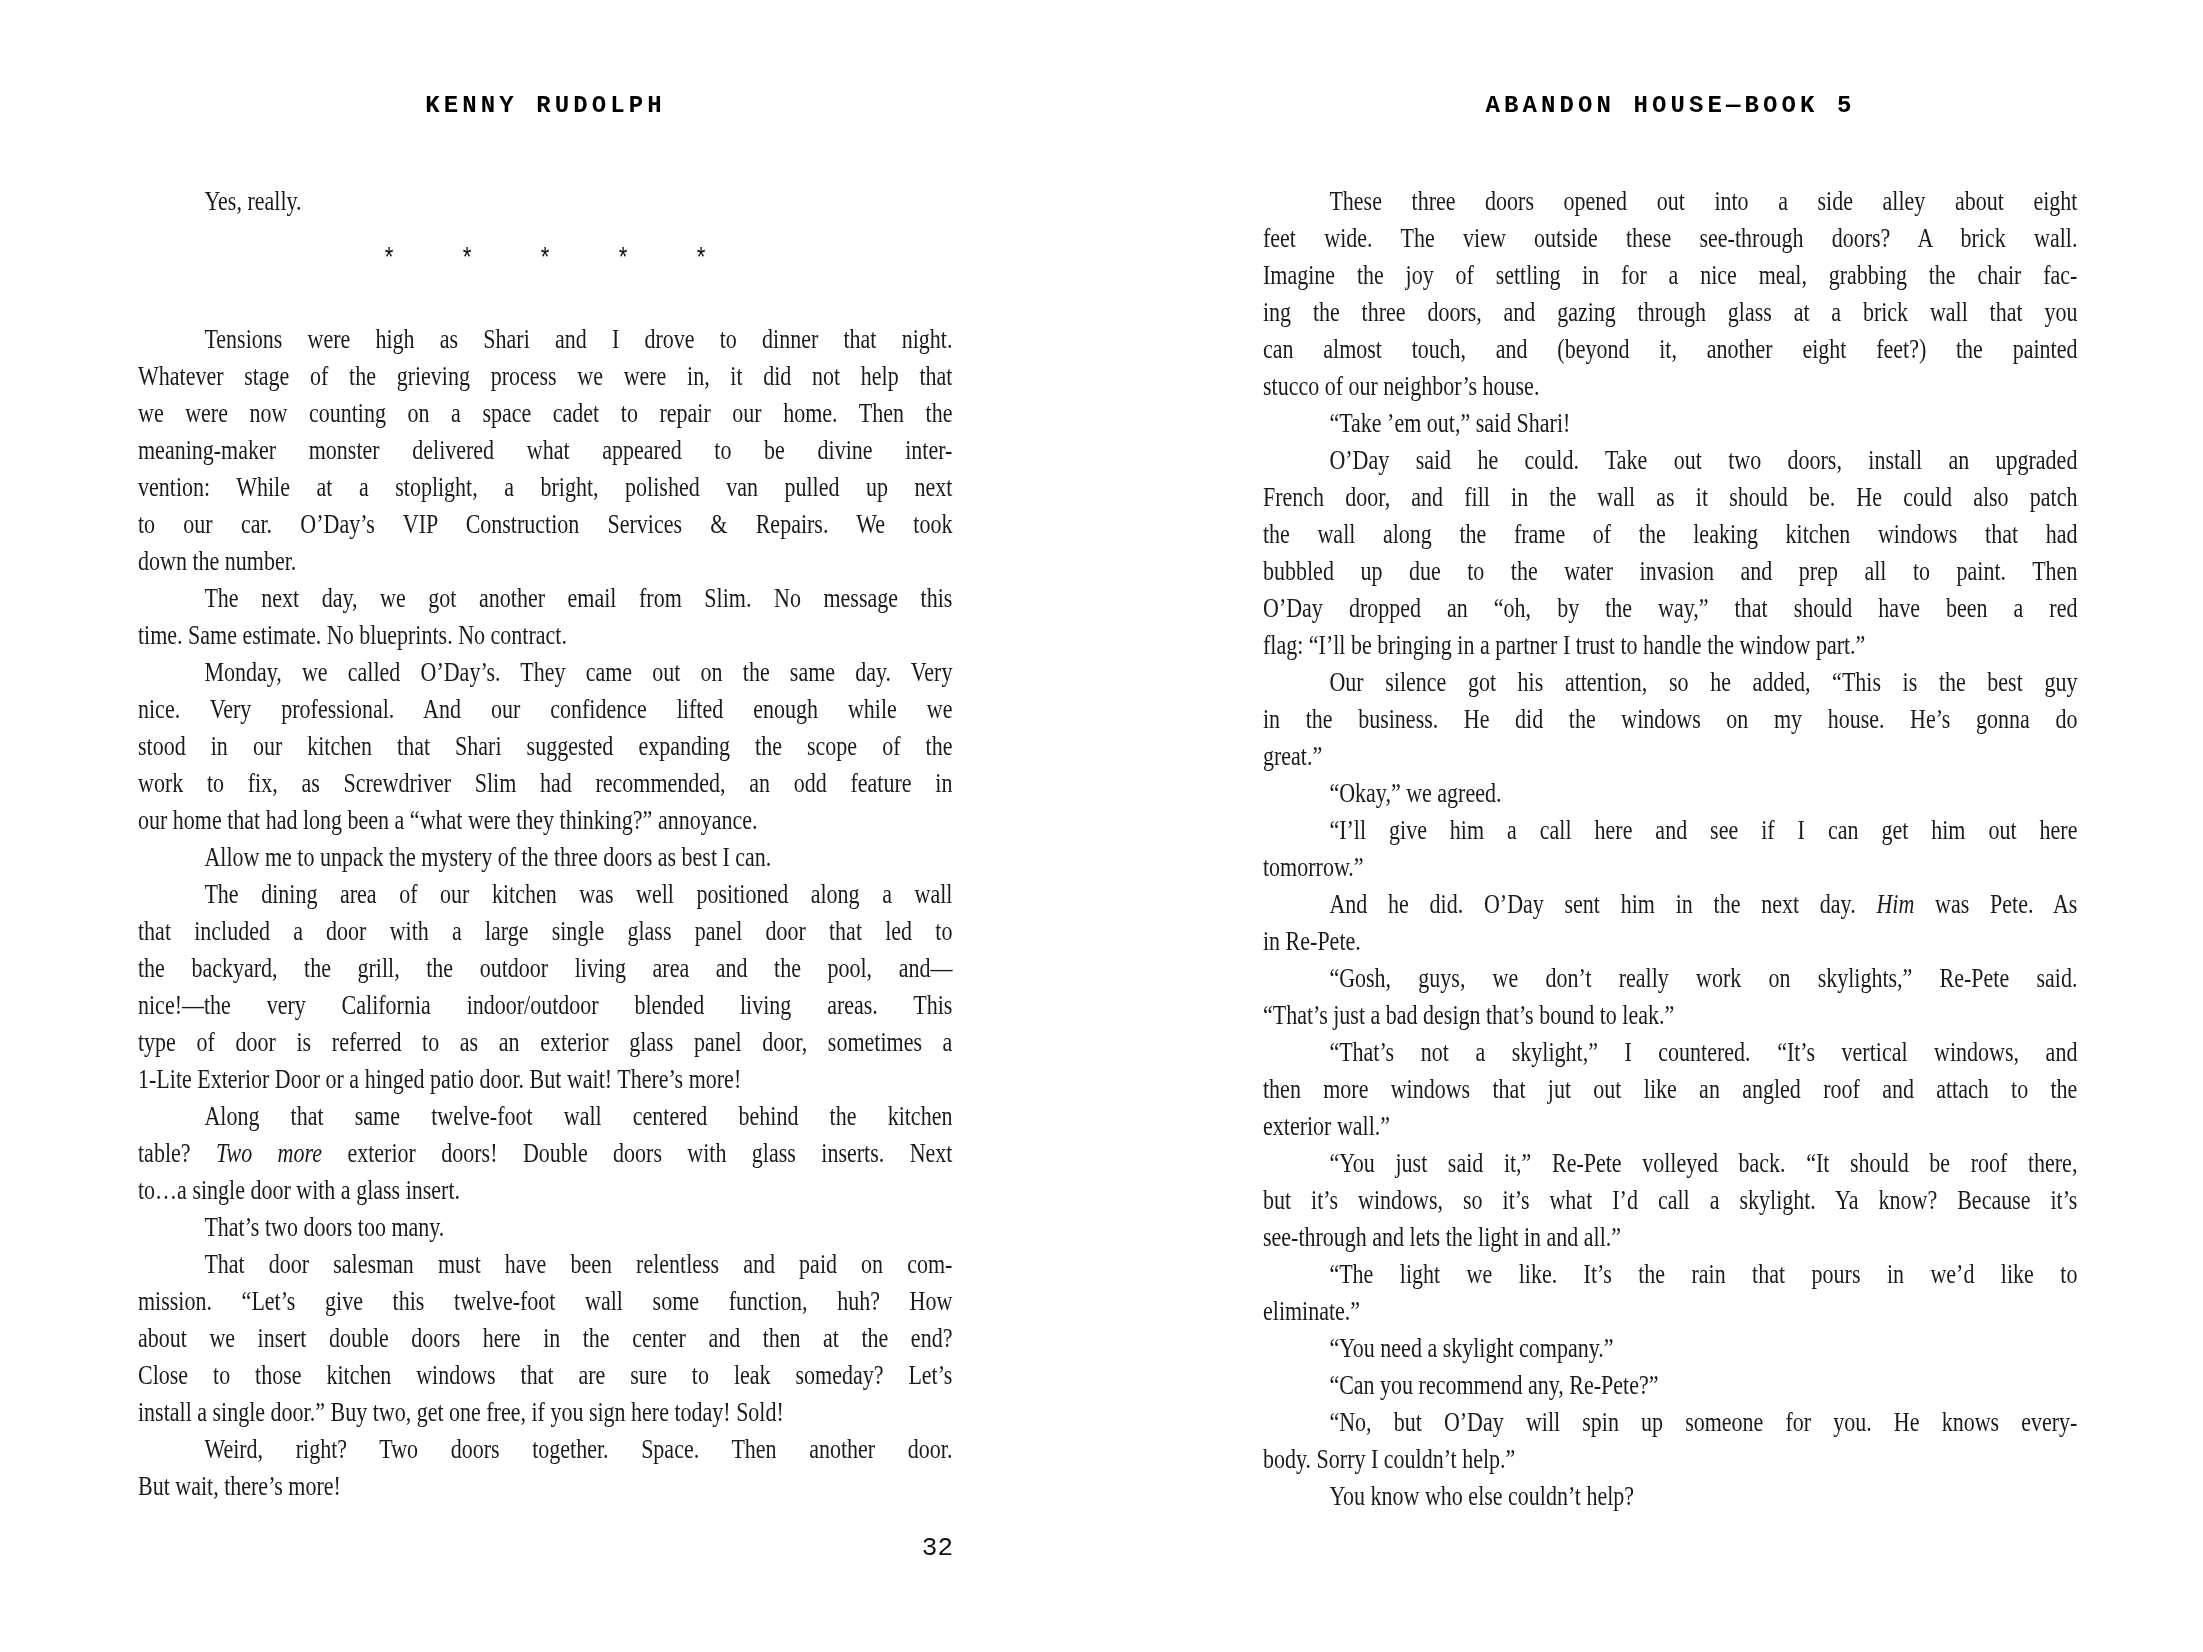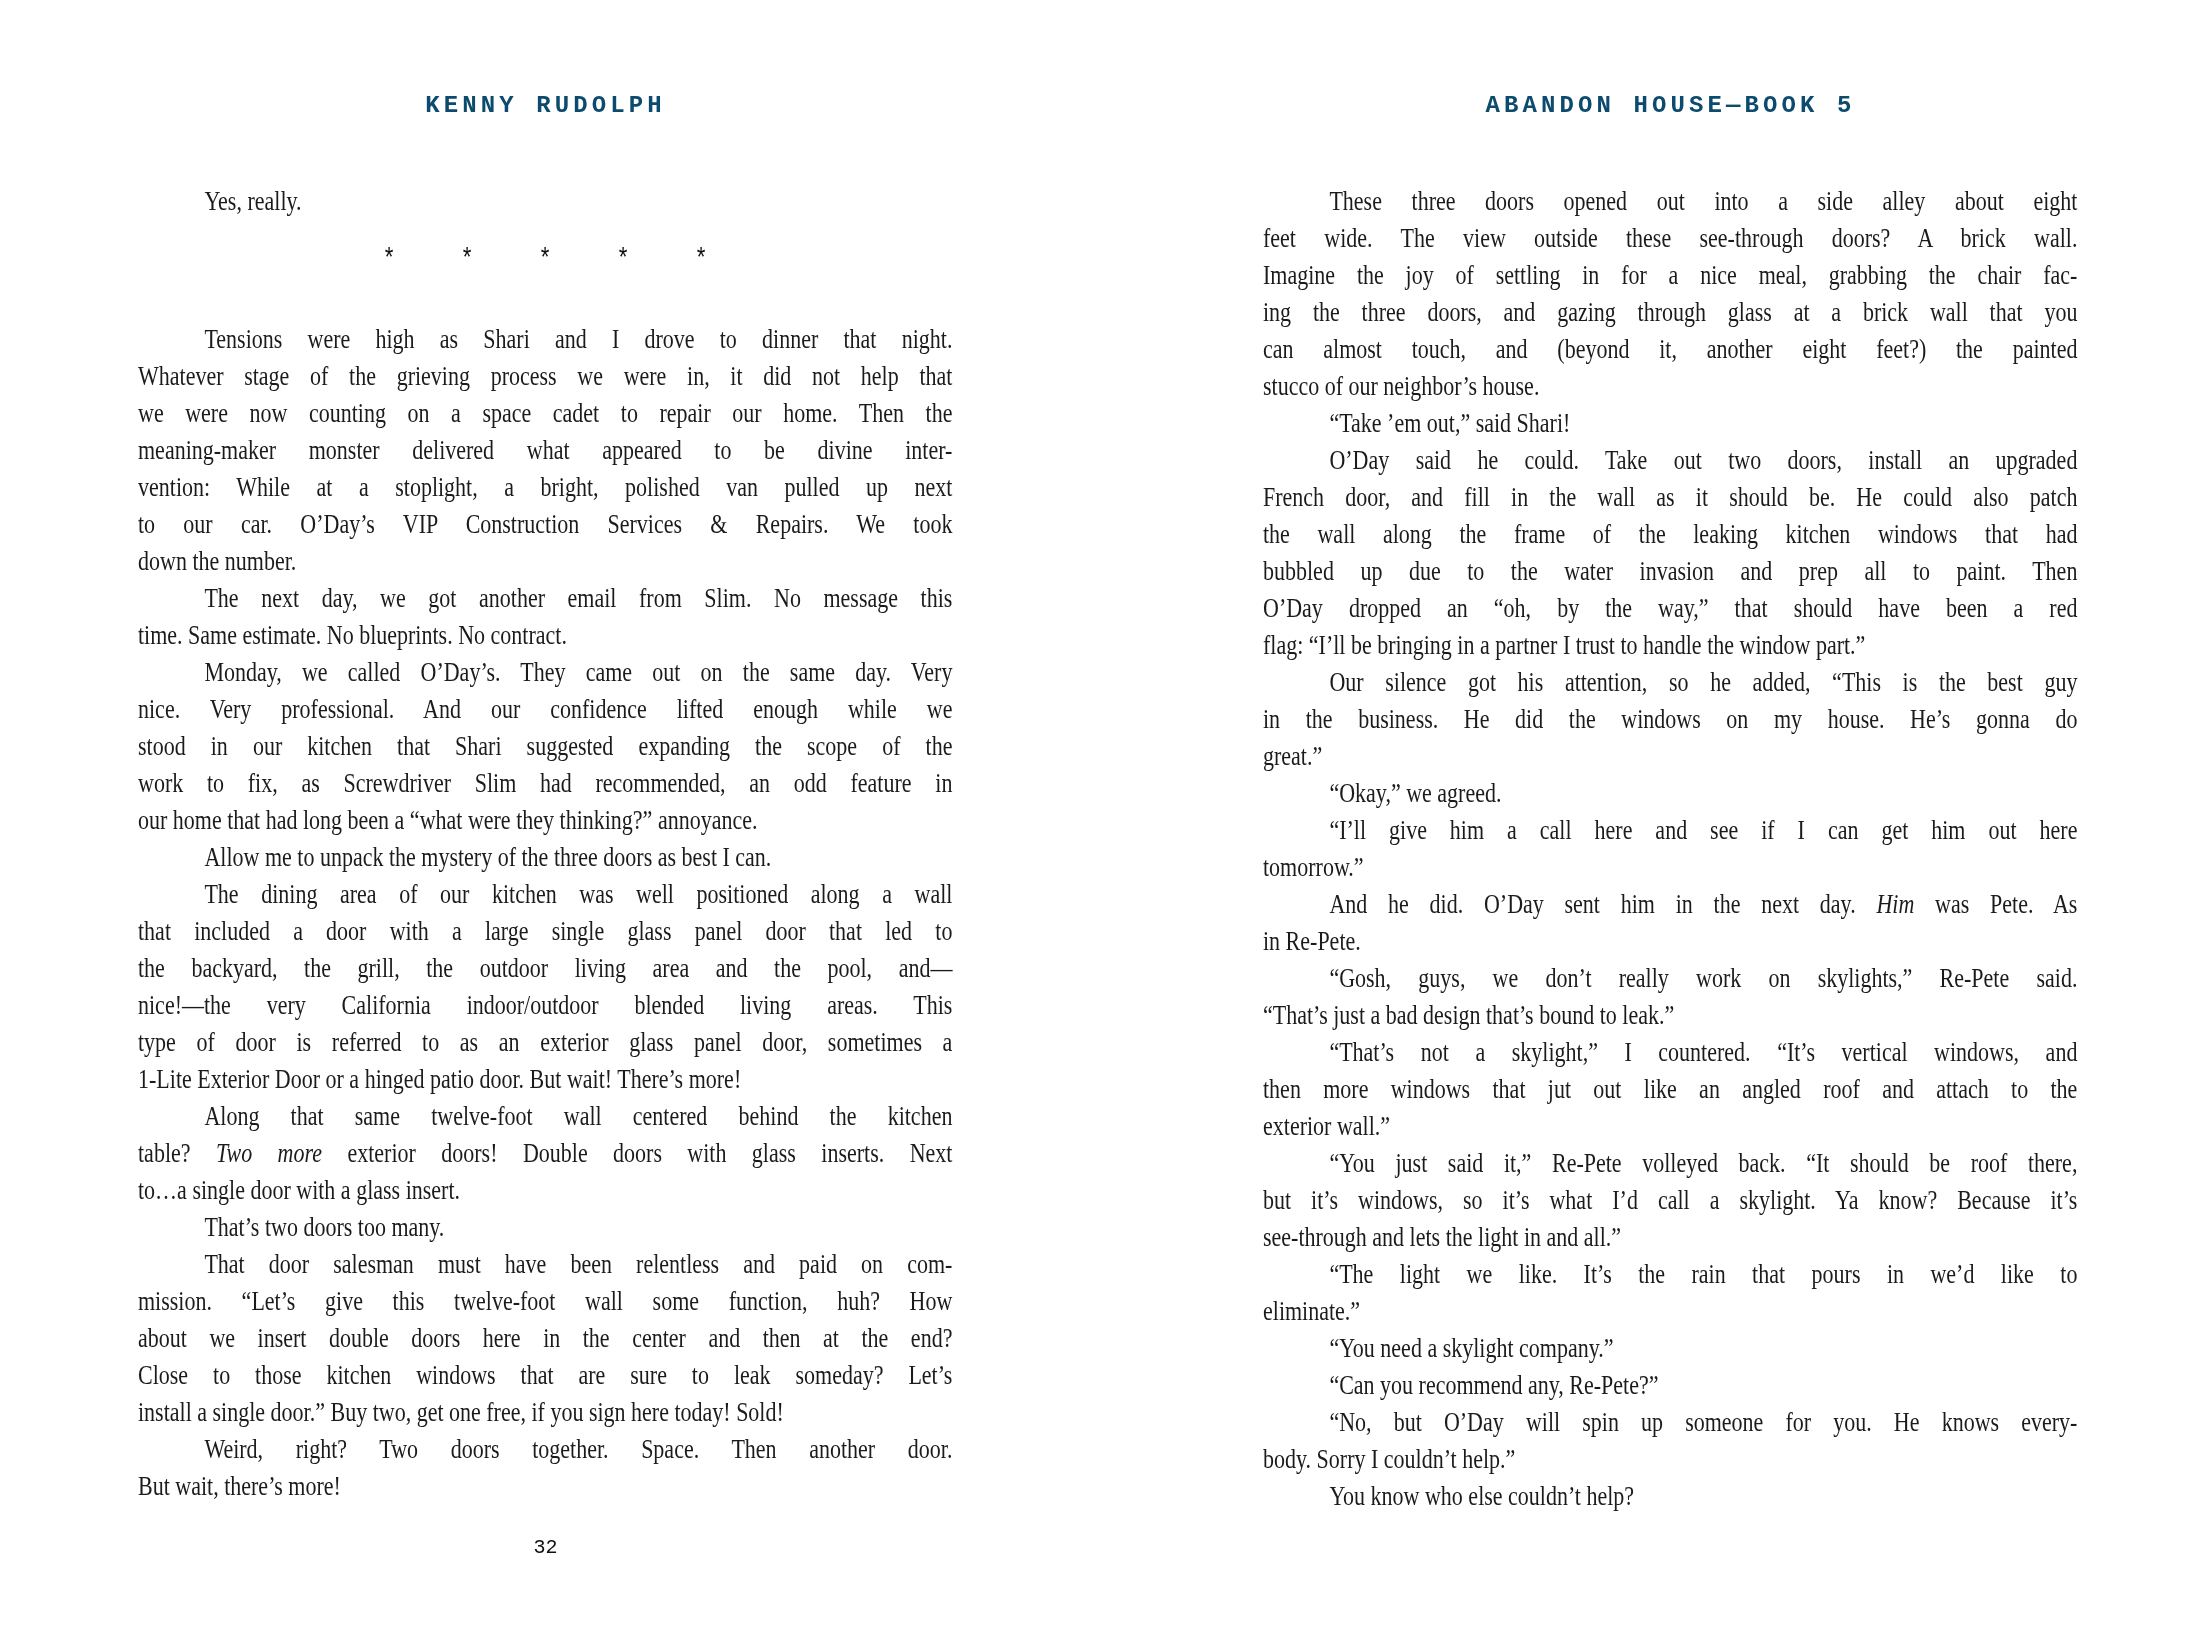--- a/index.html
+++ b/index.html
@@ -14,21 +14,21 @@
   .page{position:absolute;top:0;height:1653px;}
   #page-left{left:138px;width:815px;}
   #page-right{left:1263px;width:815px;}
   .running-head{
     position:absolute;top:93px;left:0;width:100%;
     text-align:center;
     font-family:"Liberation Mono", monospace;
     font-size:24px;line-height:26px;
     letter-spacing:4.1px;
     font-weight:bold;
-    color:#0c4a6e;
+    color:#000000;
     white-space:nowrap;
   }
   .column{
     position:absolute;top:182px;left:0;
     width:1018px;
     transform:scaleX(0.8);
     transform-origin:0 0;
     font-size:27.5px;
     line-height:37px;
   }
@@ -46,23 +46,23 @@
     justify-content:center;
     gap:81px;
     height:37px;line-height:37px;
     margin:22px 0 42px 0;
     font-family:"Liberation Mono", monospace;
     font-size:27.5px;
     color:#111;
   }
   .page-number{
     position:absolute;top:1535px;left:0;width:100%;
-    text-align:center;
+    text-align:right;
     font-family:"Liberation Mono", monospace;
-    font-size:20px;line-height:26px;
+    font-size:26px;line-height:26px;
     color:#111;
   }
   em{font-style:italic;}
 </style>
 </head>
 <body>
 
 <div class="page" id="page-left">
   <div class="running-head">KENNY RUDOLPH</div>
   <div class="column" id="left-column">

